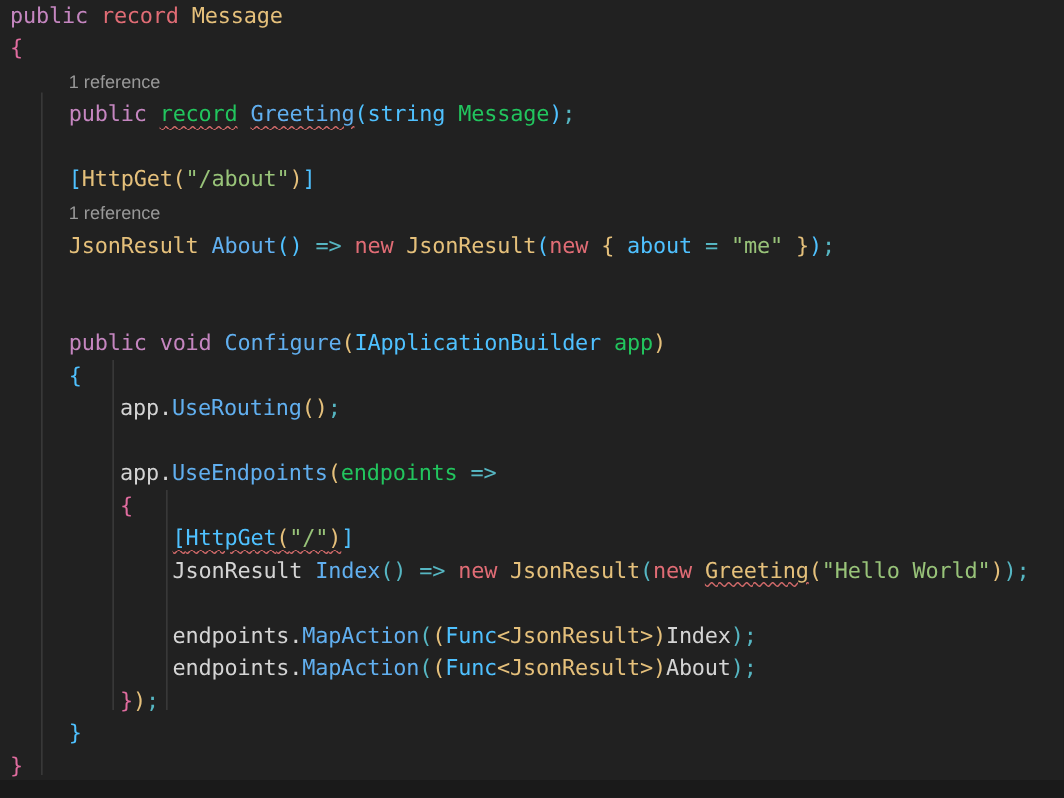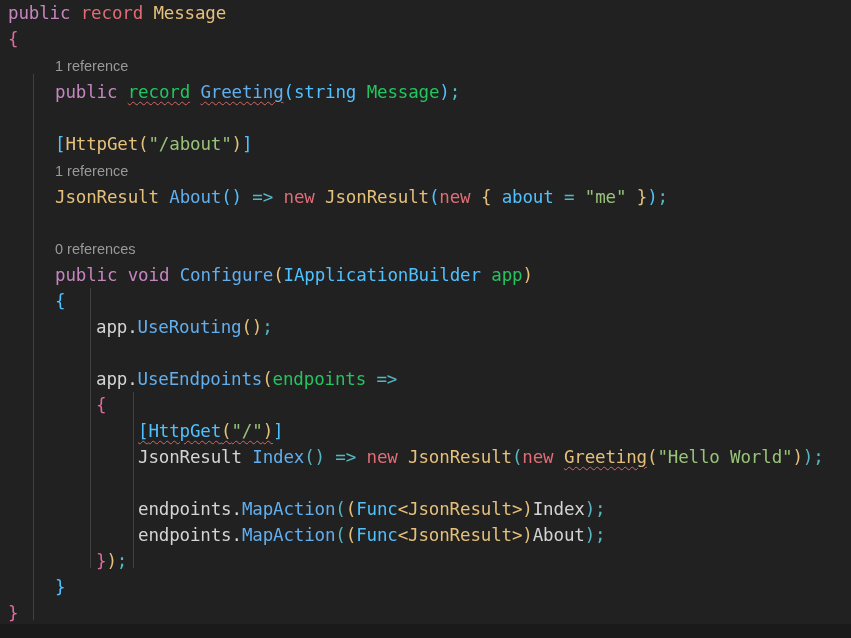--- a/index.html
+++ b/index.html
@@ -115,21 +115,20 @@
   <div class="codelens" style="top:55px;"><span class="cl" style="padding-left:55px;"><span>1 reference</span></span></div>
 
   <div class="line" style="top:79px;"><span class="code" style="padding-left:55px;"><span class="kw">public</span><span class="punct"> </span><span class="param squig">record</span><span class="punct"> </span><span class="meth squig">Greeting</span><span class="b2">(</span><span class="type2">string</span><span class="punct"> </span><span class="param">Message</span><span class="b2">)</span><span class="semi">;</span></span></div>
 
   <div class="line" style="top:131px;"><span class="code" style="padding-left:55px;"><span class="b2">[</span><span class="type">HttpGet</span><span class="b3">(</span><span class="str">"/about"</span><span class="b3">)</span><span class="b2">]</span></span></div>
 
   <div class="codelens" style="top:160px;"><span class="cl" style="padding-left:55px;"><span>1 reference</span></span></div>
 
   <div class="line" style="top:184px;"><span class="code" style="padding-left:55px;"><span class="type">JsonResult</span><span class="punct"> </span><span class="meth">About</span><span class="b2">()</span><span class="punct"> </span><span class="op">=&gt;</span><span class="punct"> </span><span class="kw2">new</span><span class="punct"> </span><span class="type">JsonResult</span><span class="b2">(</span><span class="kw2">new</span><span class="punct"> </span><span class="b3">{</span><span class="punct"> </span><span class="type2">about</span><span class="punct"> </span><span class="op">=</span><span class="punct"> </span><span class="str">"me"</span><span class="punct"> </span><span class="b3">}</span><span class="b2">)</span><span class="semi">;</span></span></div>
 
-  <div class="codelens" style="top:238px;"><span class="cl" style="padding-left:55px;"><span>0 references</span></span></div>
 
   <div class="line" style="top:262px;"><span class="code" style="padding-left:55px;"><span class="kw">public</span><span class="punct"> </span><span class="kw">void</span><span class="punct"> </span><span class="meth">Configure</span><span class="b3">(</span><span class="type2">IApplicationBuilder</span><span class="punct"> </span><span class="param">app</span><span class="b3">)</span></span></div>
 
   <div class="line" style="top:288px;"><span class="code" style="padding-left:55px;"><span class="b2">{</span></span></div>
 
   <div class="line" style="top:366px;"><span class="code" style="padding-left:96px;"><span class="ident">app</span><span class="punct">.</span><span class="meth">UseEndpoints</span><span class="b3">(</span><span class="param">endpoints</span><span class="punct"> </span><span class="op">=&gt;</span></span></div>
 
   <div class="line" style="top:314px;"><span class="code" style="padding-left:96px;"><span class="ident">app</span><span class="punct">.</span><span class="meth">UseRouting</span><span class="b3">()</span><span class="semi">;</span></span></div>
 
   <div class="line" style="top:392px;"><span class="code" style="padding-left:96px;"><span class="b1">{</span></span></div>

